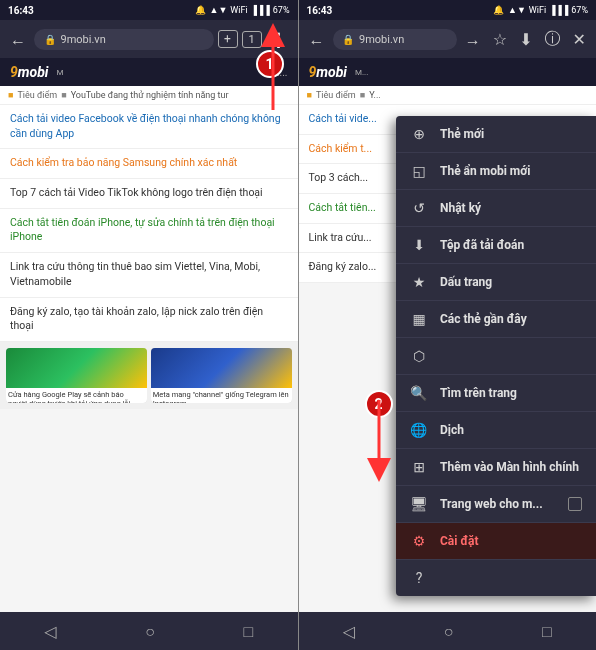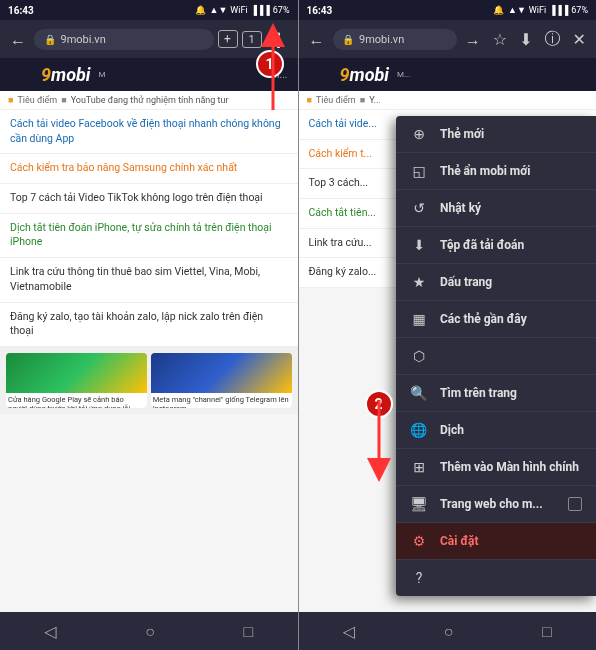--- a/index.html
+++ b/index.html
@@ -80,24 +80,23 @@
     
     .site-header {
       background: #1a1a2e;
       padding: 6px 10px;
       display: flex;
       align-items: center;
       gap: 6px;
     }
     .logo-9mobi {
       color: #e8a020;
-      font-size: 18px;
+      font-size: 14px;
       font-weight: bold;
       font-style: italic;
-      margin-left: 31px;
     }
     .logo-9mobi span { color: #fff; }
     .site-content {
       flex: 1;
       background: #f5f5f5;
       overflow: hidden;
     }
     .news-bar {
       background: #fff;
       padding: 4px 8px;
@@ -261,21 +260,21 @@
     <div class="news-bar">
       <span class="news-bar-dot">■</span>
       <span>Tiêu điểm</span>
       <span style="color:#888;">■</span>
       <span style="font-size:9px;color:#555;overflow:hidden;white-space:nowrap;">YouTube đang thử nghiệm tính năng tur</span>
     </div>
     <div class="news-list">
       <div class="news-item blue">Cách tải video Facebook về điện thoại nhanh chóng không cần dùng App</div>
       <div class="news-item orange">Cách kiểm tra bảo năng Samsung chính xác nhất</div>
       <div class="news-item dark">Top 7 cách tải Video TikTok không logo trên điện thoại</div>
-      <div class="news-item green">Dịch tắt tiên đoán iPhone, tự sửa chính tả trên điện thoại iPhone</div>
+      <div class="news-item green">Cách tắt tiên đoán iPhone, tự sửa chính tả trên điện thoại iPhone</div>
       <div class="news-item dark">Link tra cứu thông tin thuê bao sim Viettel, Vina, Mobi, Vietnamobile</div>
       <div class="news-item dark">Đăng ký zalo, tạo tài khoản zalo, lập nick zalo trên điện thoại</div>
     </div>
     <div class="thumbnails">
       <div class="thumb">
         <div class="thumb-img"></div>
         <div class="thumb-caption">Cửa hàng Google Play sẽ cảnh báo người dùng trước khi tải ứng dụng lỗi</div>
       </div>
       <div class="thumb">
         <div class="thumb-img mobi"></div>

